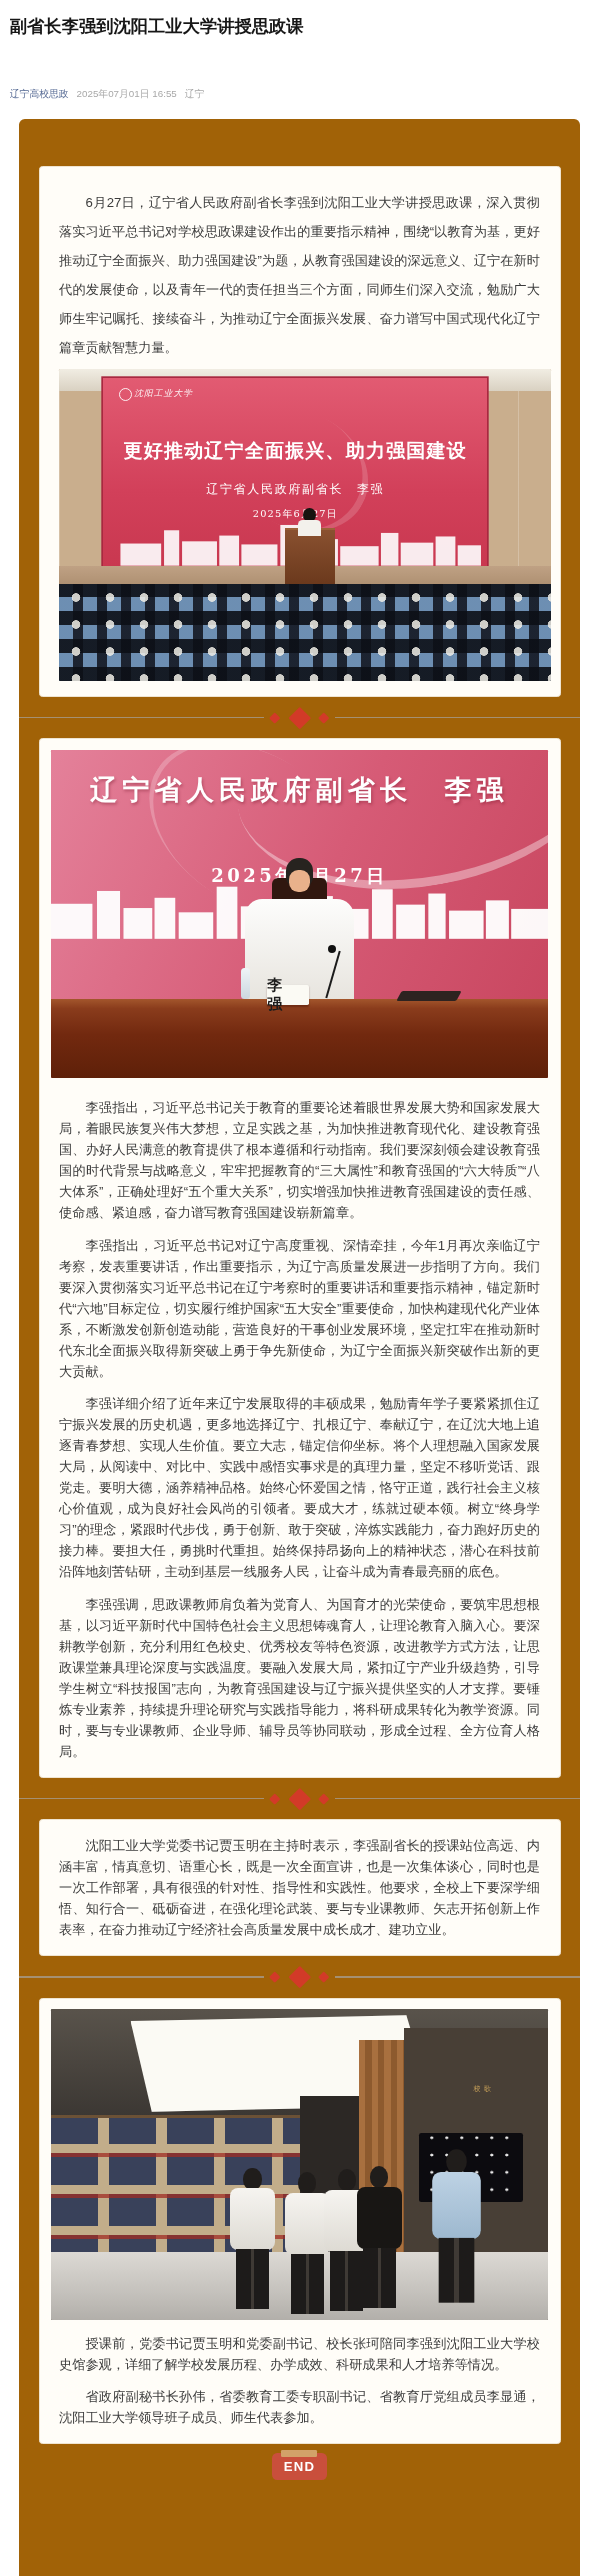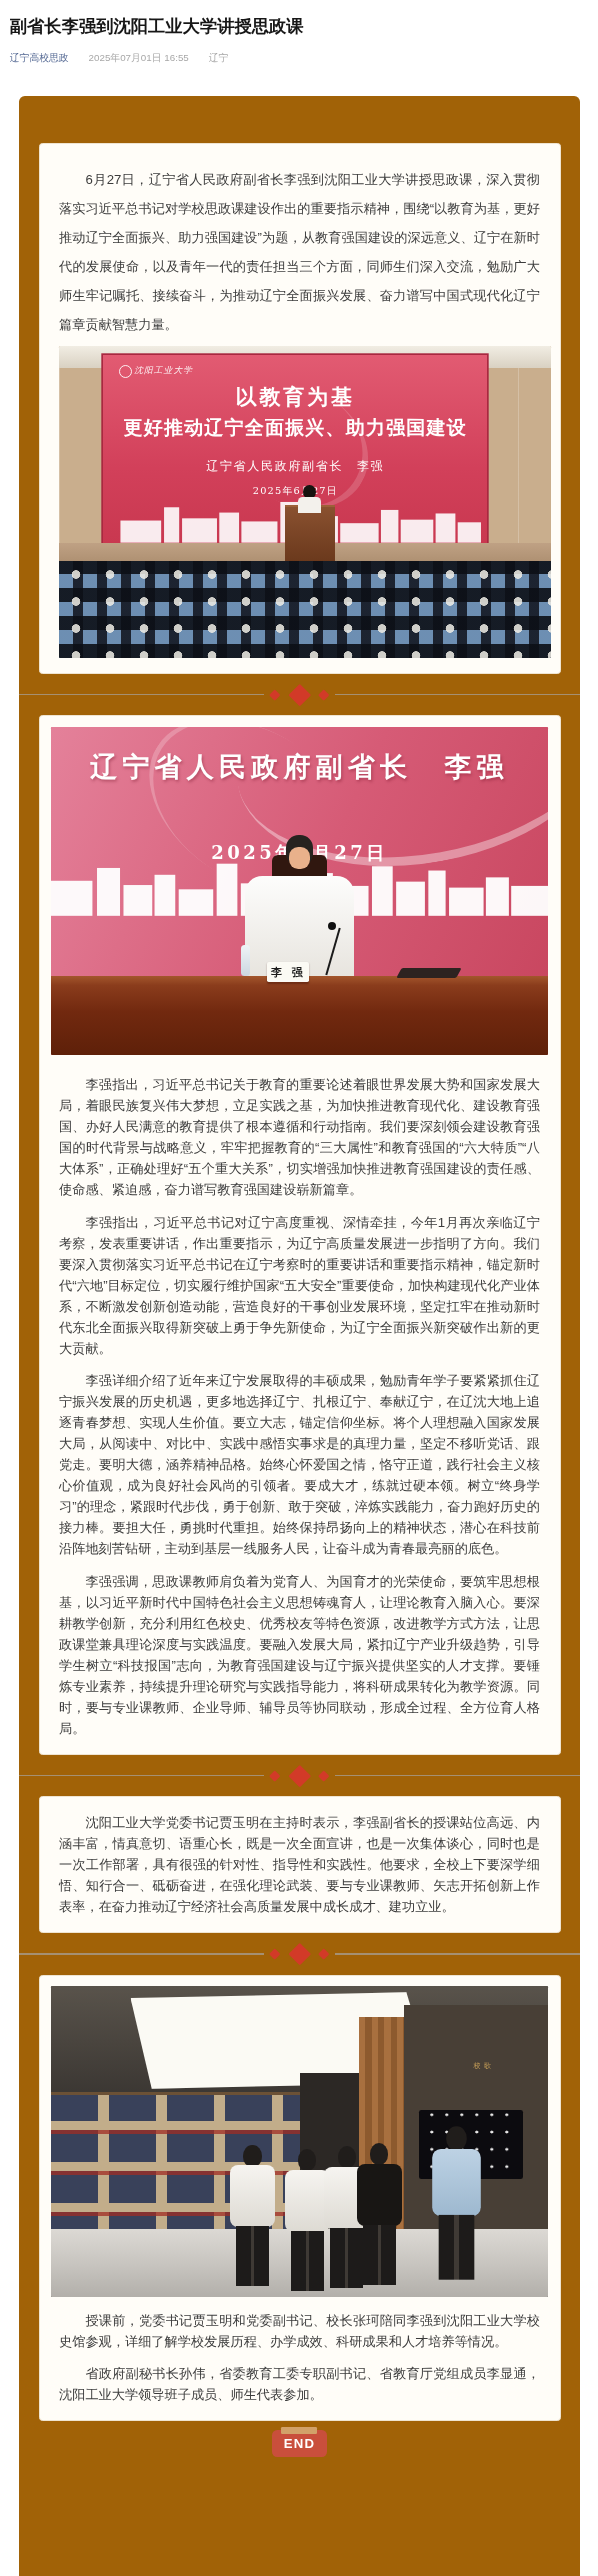--- a/index.html
+++ b/index.html
@@ -1,24 +1,24 @@
 <!DOCTYPE html>
 <html style="font-size:9.2px"><head>
 <meta charset="utf-8">
 <style>
   html,body{margin:0;padding:0;background:#ffffff;}
   .page{width:599px;height:2576px;overflow:hidden;background:#ffffff;
         font-family:"Liberation Sans","DejaVu Sans",sans-serif;position:relative;}
 
   
-  .header{height:96px;box-sizing:border-box;padding:15px 14px 0 9.8px;}
+  .header{height:119px;box-sizing:border-box;padding:15px 14px 0 9.8px;}
   .title{font-size:17.3px;font-weight:700;color:#171717;line-height:23px;margin:0;}
-  .byline{margin-top:14px;font-size:9.8px;display:flex;align-items:baseline;gap:20px;}
+  .byline{margin-top:14px;font-size:9.8px;display:flex;align-items:baseline;gap:8px;}
   .source{color:#576b95;cursor:pointer;}
-  .meta{color:#a8a8a8;}
+  .meta{color:#a8a8a8;margin-top:36px;}
 
   
   .panel{background:#a16207;margin:0 19px;height:2484px;box-sizing:border-box;
          border-radius:5.8px 5.8px 0 0;padding-top:47px;}
 
   .card{width:522px;margin:0 auto;background:#fffdf8;border:0.6px solid #efe4d1;
         border-radius:3.5px;box-sizing:border-box;}
   .card-1{padding:21px 19.6px 15px;}
   .card-2{padding:10.4px 11.5px 15px;}
   .card-3{padding:15px 19.6px;}
@@ -97,21 +97,21 @@
   .p2-head{position:absolute;left:47.2%;top:33%;width:5.6%;height:9%;background:#27231f;
       border-radius:12.7px 12.7px 10.4px 10.4px;}
   .p2-face{position:absolute;left:47.8%;top:36.5%;width:4.4%;height:7%;background:#e9b18b;
       border-radius:42%;}
   .p2-body{position:absolute;left:39%;top:45.5%;width:22%;height:31%;
       background:linear-gradient(#fdfdfc,#e7e4de);border-radius:17.3px 17.3px 0 0;}
   .p2-desk{position:absolute;top:76%;left:0;right:0;bottom:0;
       background:linear-gradient(180deg,#a3562c 0%,#8a3c1c 12%,#72290f 45%,#5e2009 100%);}
   .p2-plate{position:absolute;left:43.5%;top:71.8%;width:8.5%;height:6%;background:#fbfaf4;
       border-radius:1.7px;color:#1c1c1c;font-family:"DejaVu Serif",serif;font-weight:700;
-      font-size:11px;display:flex;align-items:center;justify-content:center;letter-spacing:2.9px;
+      font-size:15px;display:flex;align-items:center;justify-content:center;letter-spacing:2.9px;
       box-shadow:0 1.2px 1.7px rgba(60,10,0,.4);}
   .p2-mic{position:absolute;left:56.5%;top:61%;width:2.3px;height:15%;background:#1b1b1b;
       transform:rotate(16deg);}
   .p2-michead{position:absolute;left:55.8%;top:59.5%;width:8px;height:8px;background:#101010;border-radius:50%;}
   .p2-bottle{position:absolute;left:38.2%;top:66.5%;width:9.2px;height:31px;
       background:linear-gradient(#eff4f7,#ccd7e0);border-radius:3.5px;}
   .p2-book{position:absolute;left:70%;top:73.5%;width:12%;height:3%;background:#2d2320;
       border-radius:1.7px;transform:skewX(-28deg);}
 
   
@@ -180,21 +180,20 @@
 
       <figure class="photo photo1">
         <div class="p1-ceiling"></div>
         <div class="p1-wall"></div>
         <div class="p1-screen">
           <div class="p1-swoosh"></div>
           <div class="p1-logo">
             <span class="p1-logo-circle"></span>
             <span class="p1-logo-text">沈阳工业大学</span>
           </div>
-          <div class="p1-t1">以教育为基</div>
           <div class="p1-t2">更好推动辽宁全面振兴、助力强国建设</div>
           <div class="p1-t3">辽宁省人民政府副省长　李强</div>
           <div class="p1-t4">2025年6月27日</div>
           <svg class="p1-sky" viewBox="0 0 660 110" preserveAspectRatio="none">
             <g fill="#ffffff">
               <rect x="30" y="60" width="70" height="50"></rect>
                 <rect x="105" y="30" width="26" height="80"></rect>
               <rect x="136" y="55" width="60" height="55"></rect>
                 <rect x="200" y="42" width="34" height="68"></rect>
               <rect x="238" y="62" width="62" height="48"></rect>

